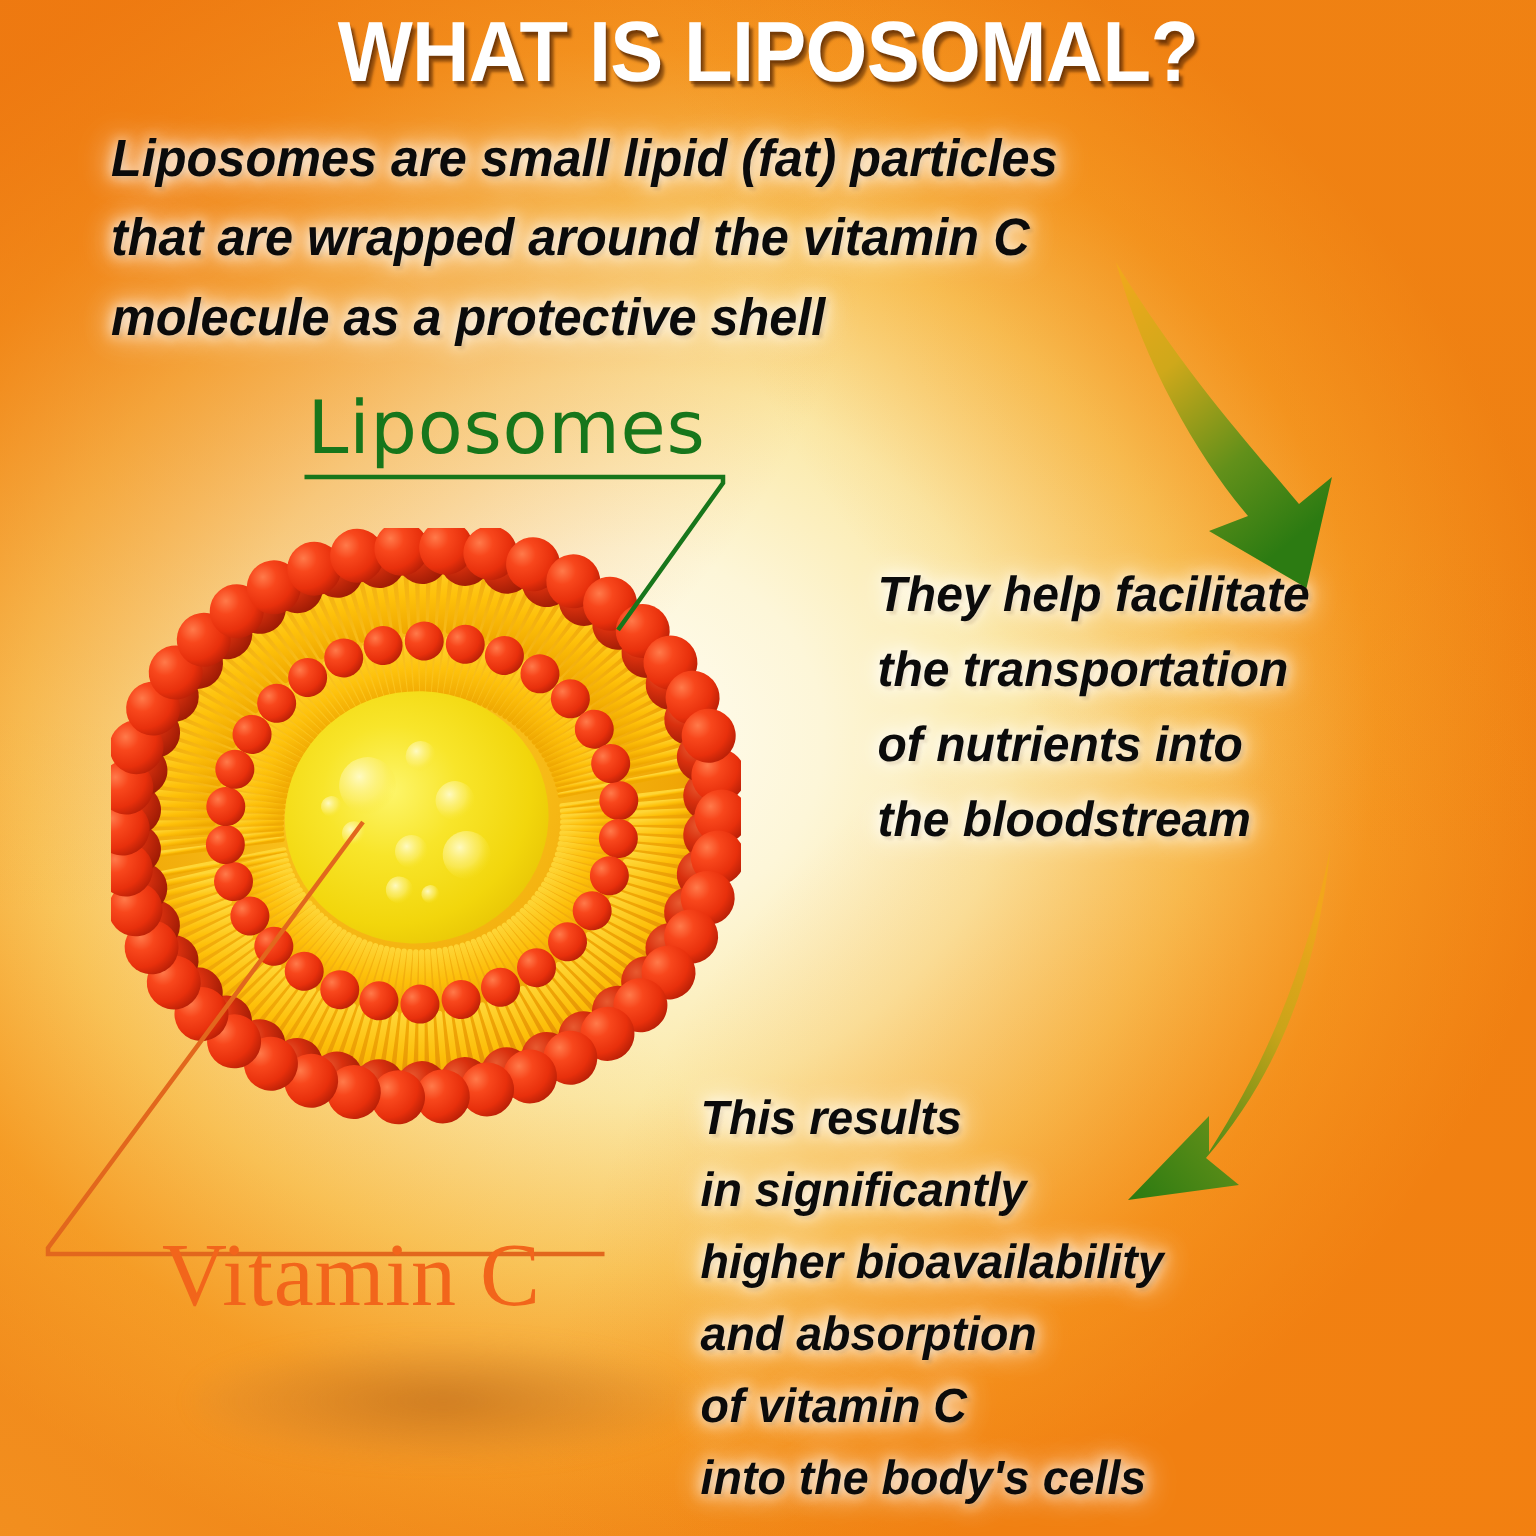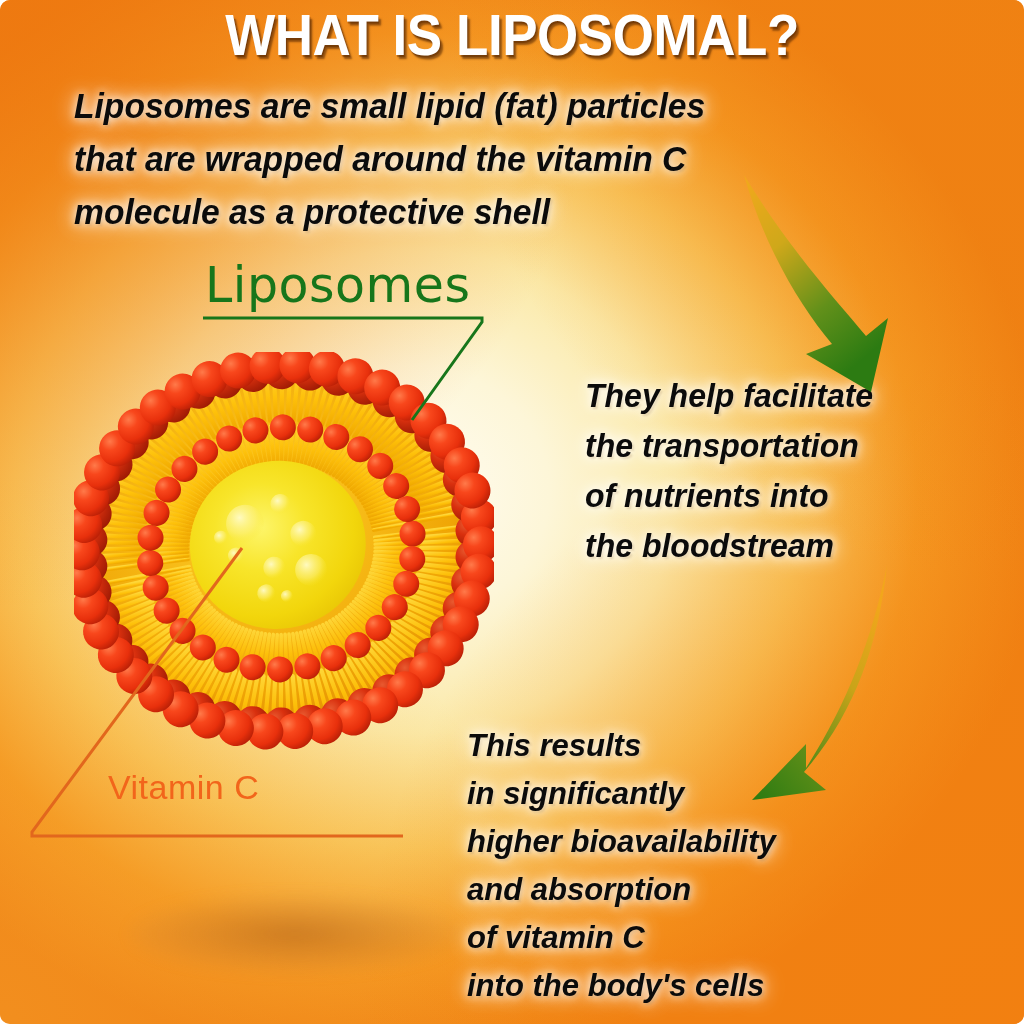--- a/index.html
+++ b/index.html
@@ -15,21 +15,20 @@
     width:1024px; height:1024px;
     overflow:hidden;
     background:
       radial-gradient(ellipse 62% 56% at 40% 48%,
         #fffdf3 0%,
         #fdf6d8 22%,
         #fbe9a8 42%,
         #f9c85e 62%,
         #f59b24 80%,
         #ef8013 100%);
-    border-radius: 10px;
   }
 
   
   #stage::after {
     content:"";
     position:absolute; inset:0;
     background:
       radial-gradient(circle at 0% 0%,   rgba(238,120,16,.85) 0%, rgba(238,120,16,0) 42%),
       radial-gradient(circle at 100% 0%, rgba(240,130,18,.70) 0%, rgba(240,130,18,0) 40%),
       radial-gradient(circle at 100% 100%,rgba(243,128,16,.80) 0%, rgba(243,128,16,0) 46%),
@@ -96,24 +95,24 @@
 
   
   #liposome-label {
     top:257px; left:205px;
     font-size:49px;
     color:#17761b;
     font-family:"DejaVu Sans", sans-serif;
     letter-spacing:0.5px;
   }
   #vitaminc-label {
-    top:768px; left:108px;
-    font-size:34px;
+    top:816px; left:108px;
+    font-size:60px;
     color:#f2651b;
-    font-family:Liberation Sans, sans-serif;
+    font-family:Liberation Serif, serif;
     letter-spacing:0.5px;
   }
 
   
   #vec {
     position:absolute; inset:0;
     width:1024px; height:1024px;
     z-index:4;
   }
   #vec-top {

